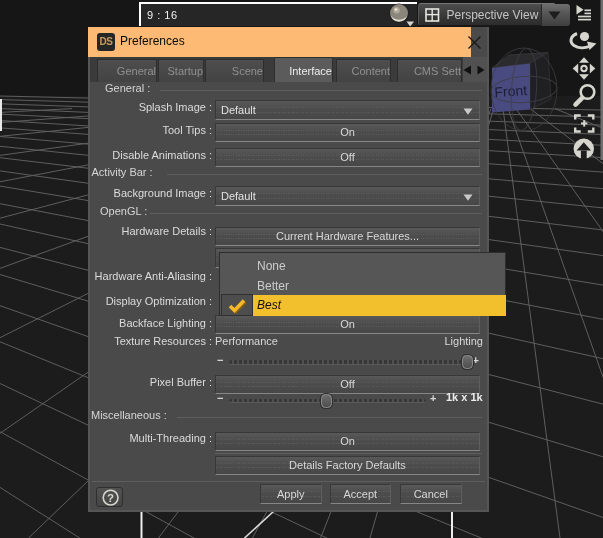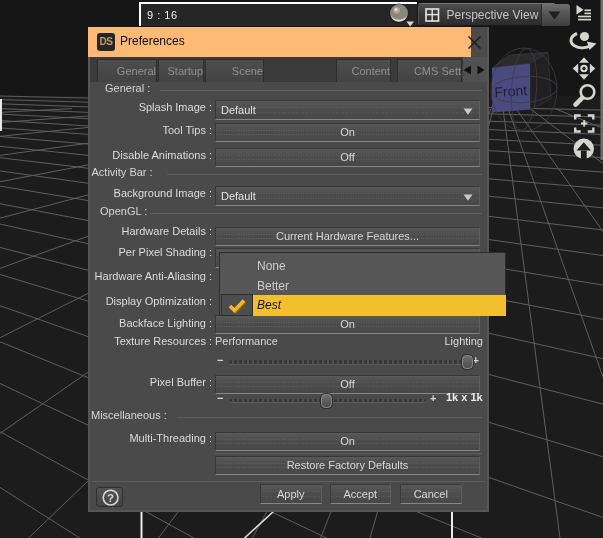--- a/index.html
+++ b/index.html
@@ -161,41 +161,41 @@
     <div class="dslogo">DS</div>
     <div style="position:absolute;left:32px;top:7px;font-size:12px;color:#0a0a0a">Preferences</div>
     <svg class="abs" style="left:379px;top:8px" width="15" height="15" viewBox="0 0 15 15">
         <path d="M1.5 1.5 L13.5 13.5 M13.5 1.5 L1.5 13.5" stroke="#1a1a1a" stroke-width="1.4"></path>
       </svg>
   </div>
   <div class="tabbar"></div>
   <div class="tab" style="left:7px;width:60px">General</div>
     <div class="tab" style="left:68px;width:46px">Startup</div>
     <div class="tab" style="left:115px;width:59px">Scene</div>
+    <div class="tab active" style="left:184px;width:59px">Interface</div>
     <div class="tab" style="left:246px;width:55px">Content</div>
     <div class="tab" style="left:307px;width:65px">CMS Sett</div>
     <div class="abs" style="left:373px;top:30.5px;width:23.5px;height:25px;background:#515151"></div>
     <svg class="abs" style="left:373px;top:38.0px" width="24" height="10">
       <polygon points="8,0.5 8,9.5 0.5,5" fill="#111"></polygon>
       <polygon points="21.5,5 14.5,0.5 14.5,9.5" fill="#111"></polygon>
     </svg>
   <div class="sec" style="left:15.0px;top:55.0px">General :</div>
     <div class="groove" style="left:70.0px;top:63.0px;width:322px"></div>
     <div class="sec" style="left:1.5px;top:139.5px">Activity Bar :</div>
     <div class="groove" style="left:77.0px;top:147.5px;width:315px"></div>
     <div class="sec" style="left:10.0px;top:178.5px">OpenGL :</div>
     <div class="groove" style="left:60.0px;top:186.5px;width:332px"></div>
     <div class="sec" style="left:1.0px;top:382.0px">Miscellaneous :</div>
     <div class="groove" style="left:87.0px;top:390.0px;width:305px"></div>
   <div class="lbl" style="top:74.0px">Splash Image :</div>
     <div class="lbl" style="top:122.0px">Disable Animations :</div>
     <div class="lbl" style="top:97.0px">Tool Tips :</div>
     <div class="lbl" style="top:160.0px">Background Image :</div>
     <div class="lbl" style="top:198.0px">Hardware Details :</div>
-    <div class="lbl" style="top:219.0px">Per Pixel Shading :</div>
     <div class="lbl" style="top:243.5px">Hardware Anti-Aliasing :</div>
     <div class="lbl" style="top:268.5px">Display Optimization :</div>
     <div class="lbl" style="top:290.5px">Backface Lighting :</div>
     <div class="lbl" style="top:308.0px">Texture Resources :</div>
     <div class="lbl" style="top:349.0px">Pixel Buffer :</div>
     <div class="lbl" style="top:405.5px">Multi-Threading :</div>
   <div class="dd" style="left:125px;top:73.5px;width:265px;height:20px;line-height:18px">Default<svg class="abs" style="right:6px;top:6.5px" width="10" height="8">
         <polygon points="0.5,0.5 9.5,0.5 5,6.8" fill="#c9c9c9"></polygon>
       </svg></div>
     <div class="btn" style="left:125px;top:96.5px;width:265px;height:19px;line-height:17px">On</div>
@@ -205,21 +205,21 @@
       </svg></div>
     <div class="btn" style="left:125px;top:200.0px;width:265px;height:19px;line-height:17px">Current Hardware Features...</div>
     <div class="dd" style="left:125px;top:221.5px;width:265px;height:20px;line-height:18px">
       <svg class="abs" style="right:6px;top:6.5px" width="10" height="8">
         <polygon points="0.5,0.5 9.5,0.5 5,6.8" fill="#c9c9c9"></polygon>
       </svg>
     </div>
     <div class="btn" style="left:125px;top:288.5px;width:265px;height:19px;line-height:17px">On</div>
     <div class="btn" style="left:125px;top:348.5px;width:265px;height:19px;line-height:17px">Off</div>
     <div class="btn" style="left:125px;top:405.0px;width:265px;height:19px;line-height:17px">On</div>
-    <div class="btn" style="left:125px;top:429.5px;width:265px;height:19px;line-height:17px">Restore Factory Defaults</div>
+    <div class="btn" style="left:125px;top:429.5px;width:265px;height:19px;line-height:17px">Details Factory Defaults</div>
   <div class="txt" style="left:125.0px;top:308.0px;">Performance</div>
     <div class="txt" style="left:328.0px;top:308.0px;width:65px;text-align:right">Lighting</div>
     <div class="txt" style="left:127.0px;top:327.0px;font-weight:bold">−</div>
     <div class="txt" style="left:382.5px;top:327.0px;font-weight:bold">+</div>
     <div class="track" style="left:139px;top:333.5px;width:244px"></div>
     <div class="handle" style="left:371.5px;top:328.0px"></div>
     <div class="txt" style="left:127.0px;top:365.0px;font-weight:bold">−</div>
     <div class="track" style="left:139px;top:372.0px;width:197px"></div>
     <div class="txt" style="left:340.0px;top:365.0px;font-weight:bold">+</div>
     <div class="handle" style="left:230.5px;top:367.5px"></div>

